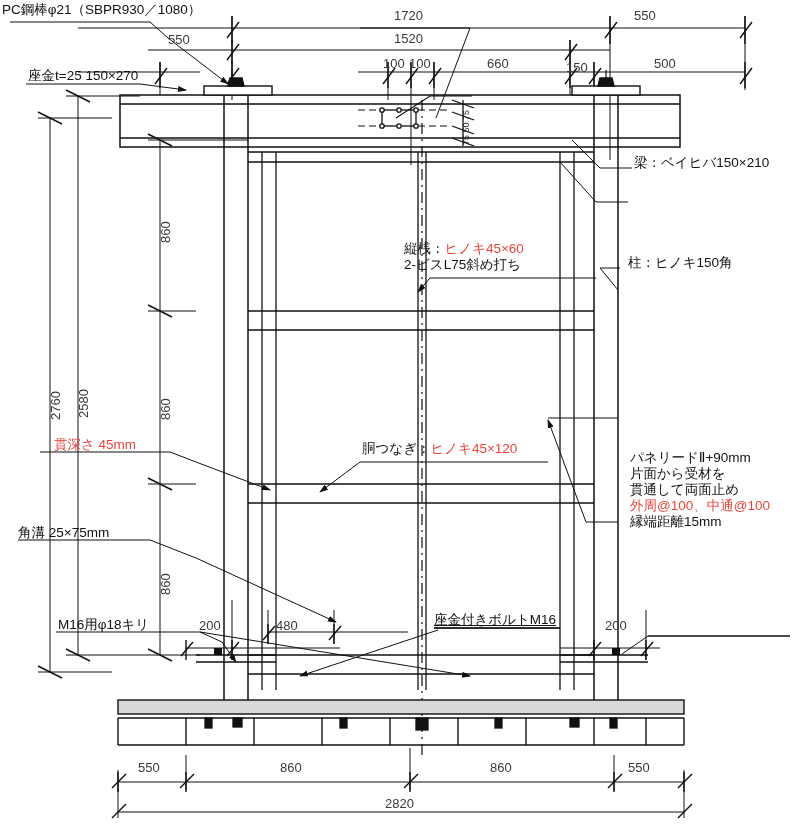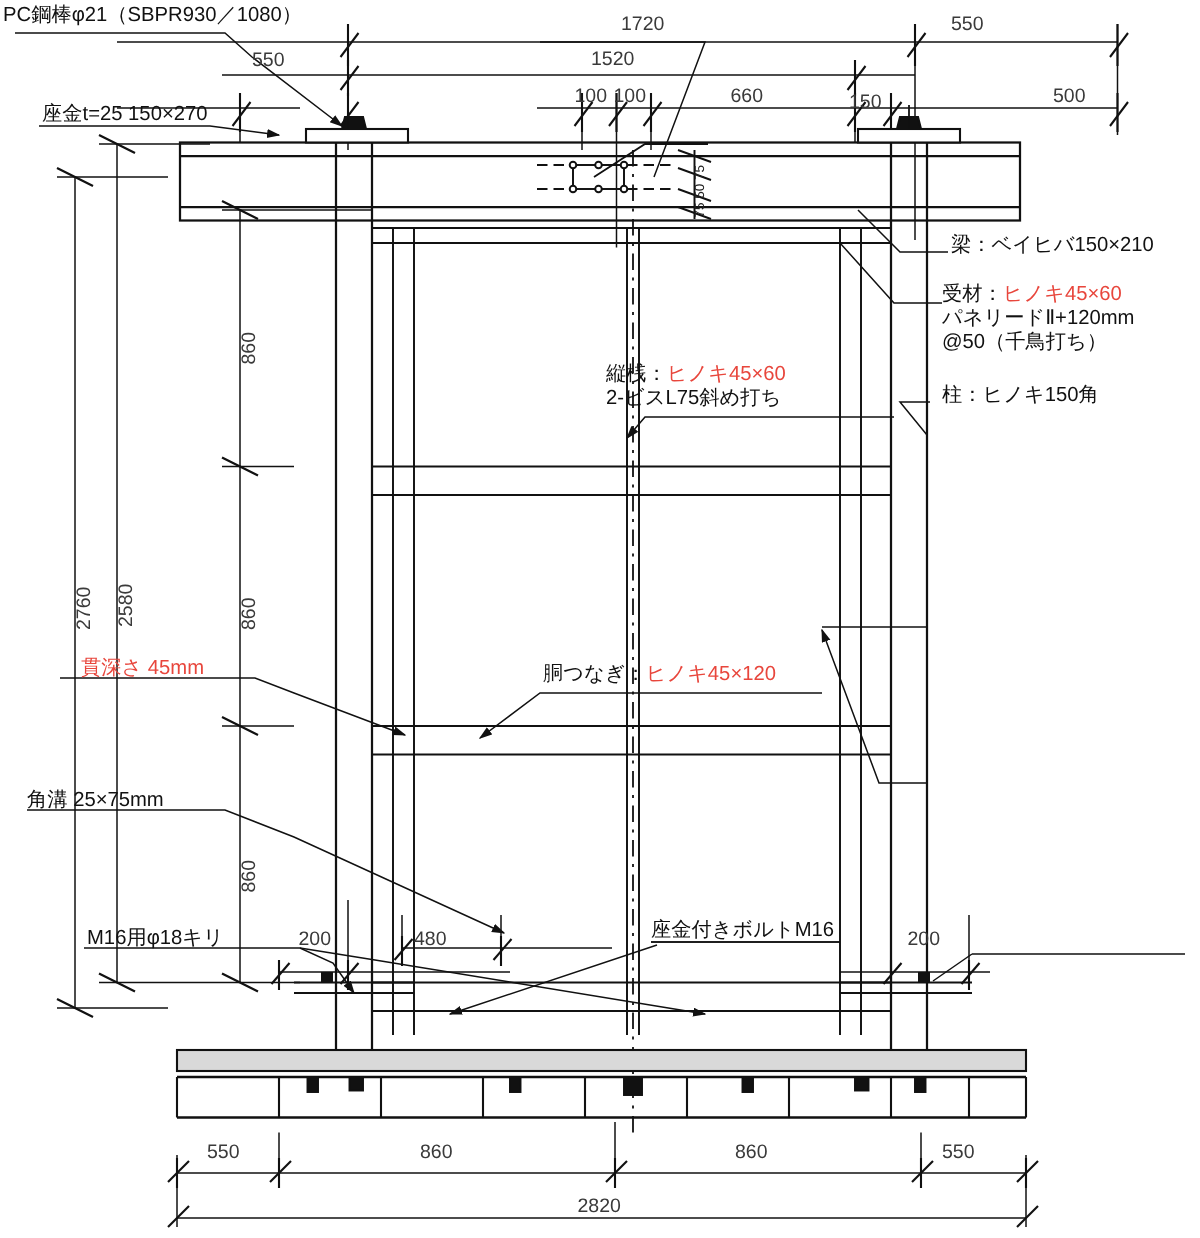--- a/index.html
+++ b/index.html
@@ -308,54 +308,54 @@
 
       <path d="M648,636 L790,636 L648,636 M648,636 L622,654"></path>
     </g>
   </svg>
 
   <div class="lbl note" style="left:2px;top:2px;">PC鋼棒φ21（SBPR930／1080）</div>
 
   <div class="lbl note" style="left:28px;top:68px;">座金t=25 150×270</div>
 
   <div class="lbl dim" style="left:168px;top:32px;">550</div>
-  <div class="lbl dim" style="left:394px;top:8px;margin-left:20px;">1720</div>
+  <div class="lbl dim" style="left:394px;top:8px;">1720</div>
   <div class="lbl dim" style="left:634px;top:8px;">550</div>
   <div class="lbl dim" style="left:394px;top:31px;">1520</div>
   <div class="lbl dim" style="left:383px;top:56px;">100</div>
   <div class="lbl dim" style="left:409px;top:56px;">100</div>
   <div class="lbl dim" style="left:487px;top:56px;">660</div>
   <div class="lbl dim" style="left:566px;top:60px;text-align:right;">150</div>
-  <div class="lbl dim" style="left:654px;top:56px;margin-left:48px;">500</div>
+  <div class="lbl dim" style="left:654px;top:56px;">500</div>
 
   <div class="lbl tiny vert" style="left:461px;top:145px;">75 50 75</div>
 
   <div class="lbl dim vert" style="left:48px;top:420px;">2760</div>
   <div class="lbl dim vert" style="left:76px;top:418px;">2580</div>
   <div class="lbl dim vert" style="left:158px;top:243px;">860</div>
   <div class="lbl dim vert" style="left:158px;top:420px;">860</div>
   <div class="lbl dim vert" style="left:158px;top:595px;">860</div>
 
   <div class="lbl note" style="left:634px;top:155px;">梁：ベイヒバ150×210</div>
 
-  <div class="lbl note" style="left:628px;top:188px;"><span>受材：</span><span class="red">ヒノキ45×60</span><br><span>パネリードⅡ+120mm</span><br><span>@50（千鳥打ち）</span></div>
 
   <div class="lbl note" style="left:628px;top:255px;">柱：ヒノキ150角</div>
 
 
+  <div class="lbl note" style="left:630px;top:450px;">パネリードⅡ+90mm<br>片面から受材を<br>貫通して両面止め<br><span class="red">外周@100、中通@100</span><br>縁端距離15mm</div>
 
 
   <div class="lbl note" style="left:404px;top:241px;"><span>縦桟：</span><span class="red">ヒノキ45×60</span><br><span>2-ビスL75斜め打ち</span></div>
 
   <div class="lbl note" style="left:362px;top:441px;"><span>胴つなぎ：</span><span class="red">ヒノキ45×120</span></div>
 
   <div class="lbl note red" style="left:54px;top:437px;text-align:center;">貫深さ 45mm</div>
   <div class="lbl note" style="left:18px;top:525px;">角溝 25×75mm</div>
   <div class="lbl note" style="left:58px;top:617px;">M16用φ18キリ</div>
-  <div class="lbl note" style="left:434px;top:612px;">座金付きボルトM16</div>
+  <div class="lbl note" style="left:434px;top:612px;text-decoration:underline;">座金付きボルトM16</div>
 
   <div class="lbl dim" style="left:199px;top:618px;">200</div>
   <div class="lbl dim" style="left:276px;top:618px;">480</div>
   <div class="lbl dim" style="left:605px;top:618px;">200</div>
 
   <div class="lbl dim" style="left:138px;top:760px;">550</div>
   <div class="lbl dim" style="left:280px;top:760px;">860</div>
   <div class="lbl dim" style="left:490px;top:760px;">860</div>
   <div class="lbl dim" style="left:628px;top:760px;">550</div>
   <div class="lbl dim" style="left:385px;top:796px;">2820</div>

